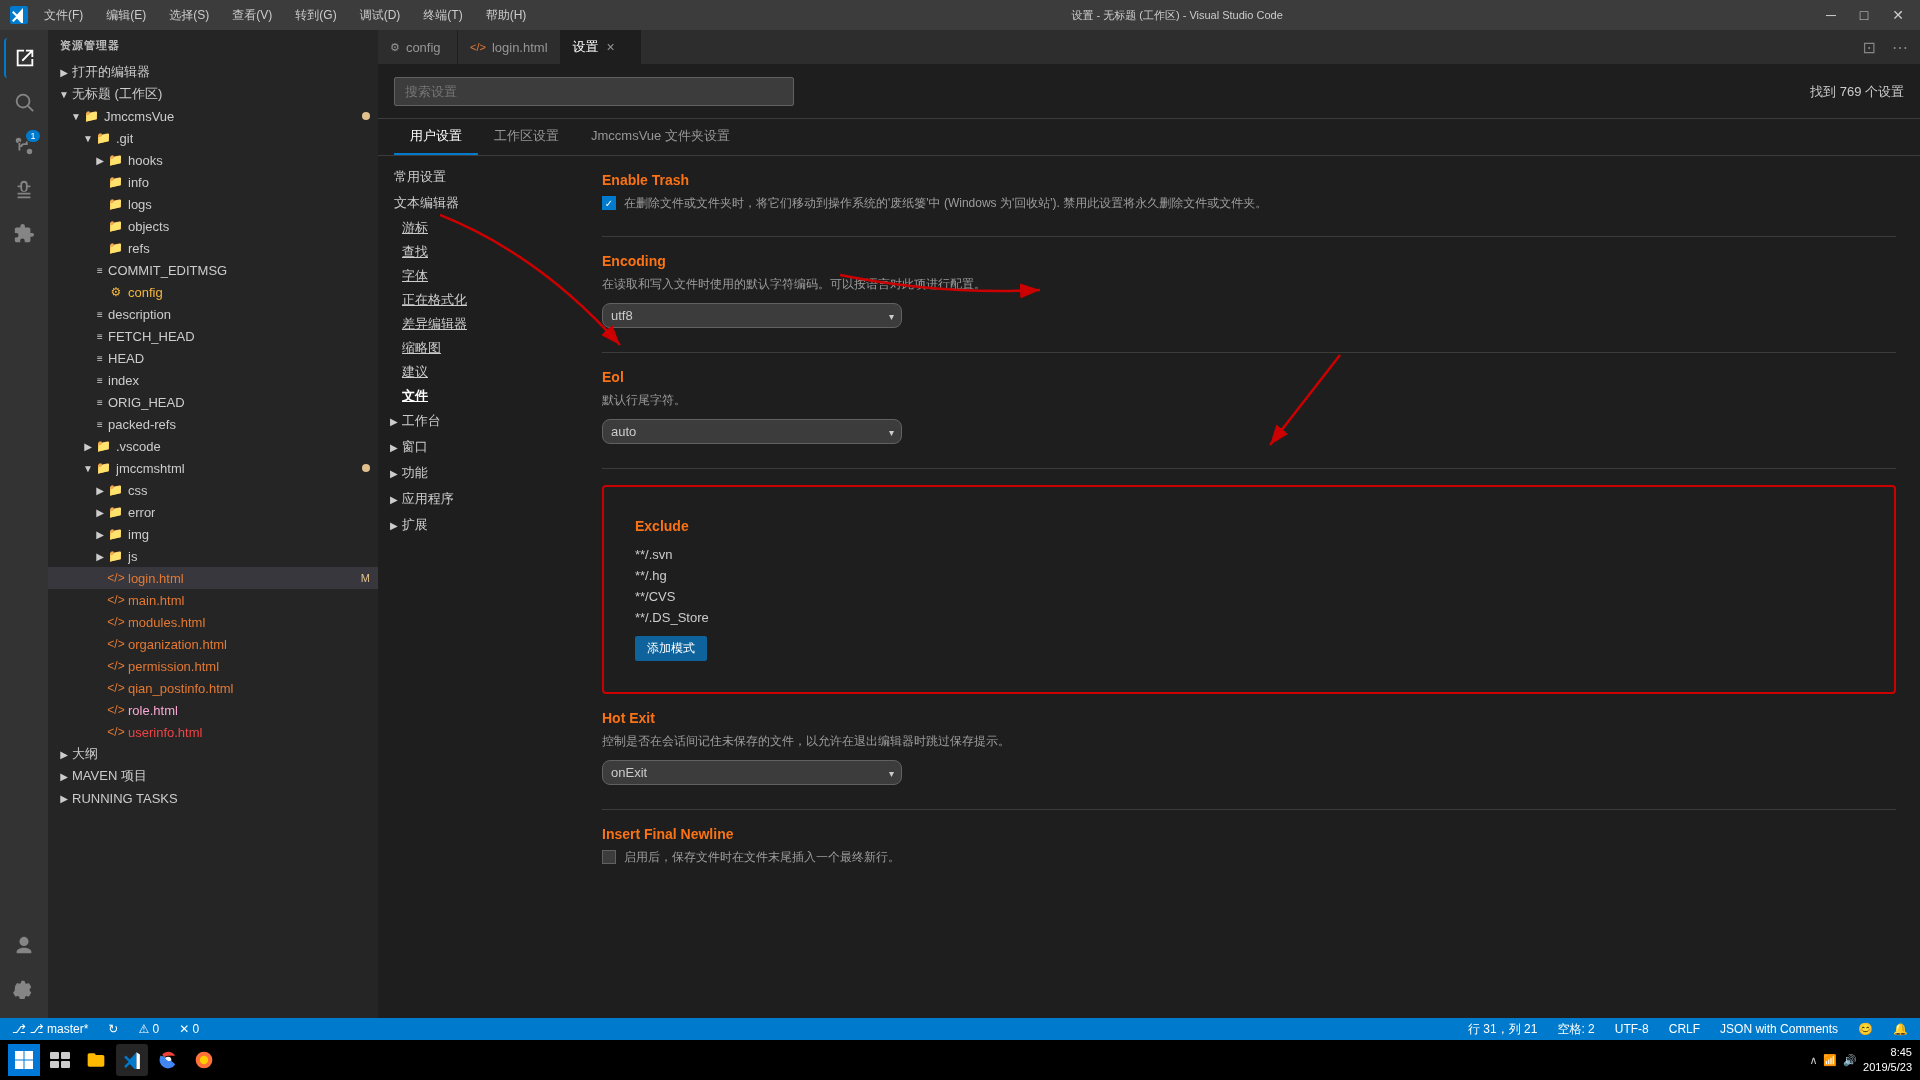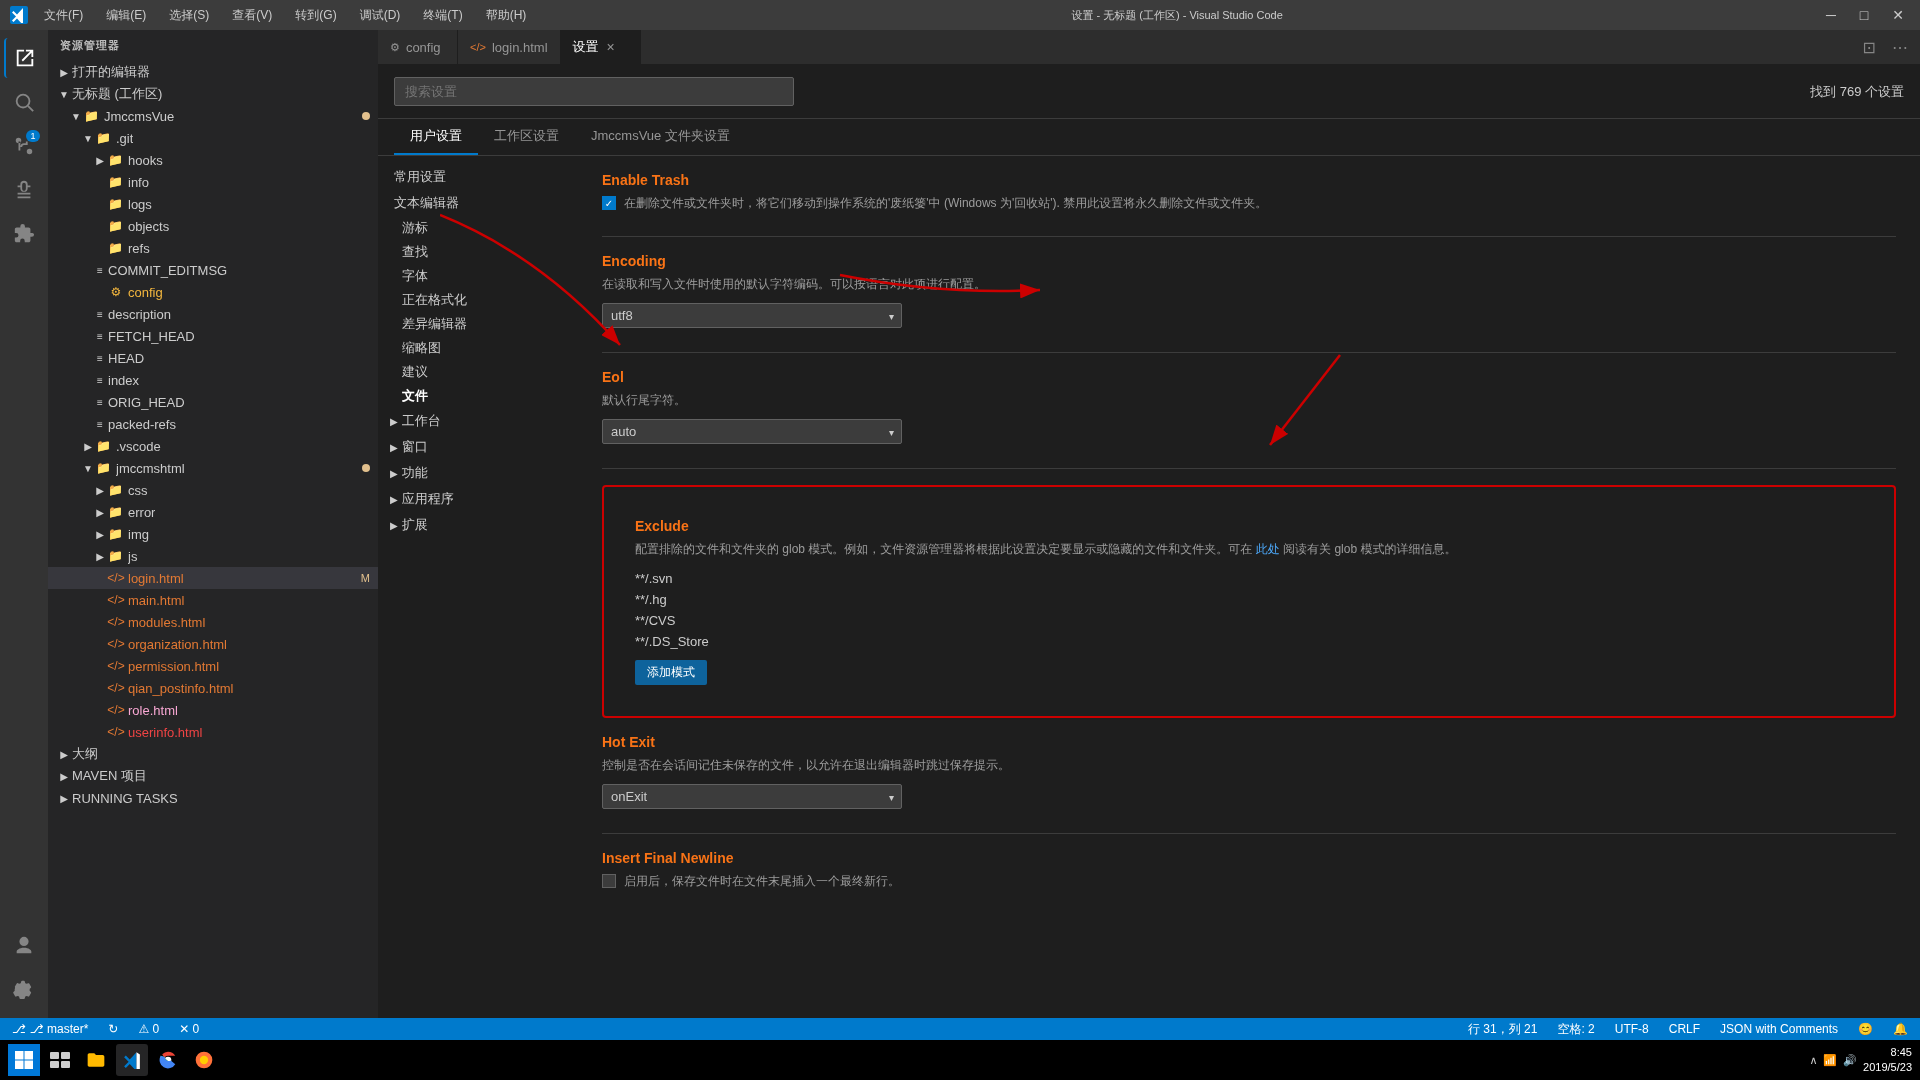--- a/index.html
+++ b/index.html
@@ -65,37 +65,37 @@
     .settings-tabs { display: flex; border-bottom: 1px solid #3c3c3c; padding: 0 16px; background: #1e1e1e; }
     .settings-tab { padding: 8px 16px; cursor: pointer; color: #969696; font-size: 13px; border-bottom: 2px solid transparent; }
     .settings-tab.active { color: #ffffff; border-bottom: 2px solid #007acc; }
 
     .settings-body { display: flex; overflow: hidden; flex: 1; }
 
     .settings-nav { width: 200px; flex-shrink: 0; padding: 8px 0; overflow-y: auto; }
     .settings-nav::-webkit-scrollbar { width: 4px; }
     .settings-nav::-webkit-scrollbar-thumb { background: #424242; }
     .nav-item { padding: 4px 16px; cursor: pointer; color: #cccccc; font-size: 13px; white-space: nowrap; }
-    .nav-group-item { padding: 3px 8px 3px 24px; cursor: pointer; color: #cccccc; font-size: 13px; }
+    .nav-group-item { padding: 3px 8px 3px 24px; cursor: pointer; color: #cccccc; font-size: 13px; text-decoration: underline; }
     .nav-expand { display: flex; align-items: center; gap: 4px; padding: 4px 12px; cursor: pointer; color: #cccccc; font-size: 13px; }
     .nav-expand-arrow { font-size: 10px; }
 
     .settings-content { flex: 1; padding: 16px 24px; overflow-y: auto; }
     .settings-content::-webkit-scrollbar { width: 8px; }
     .settings-content::-webkit-scrollbar-thumb { background: #424242; }
 
     .setting-section { margin-bottom: 24px; }
     .setting-title { font-size: 14px; font-weight: 600; color: #f97316; margin-bottom: 6px; }
     .setting-desc { font-size: 12px; color: #9d9d9d; margin-bottom: 10px; line-height: 1.5; }
     .setting-desc a { color: #4daafc; text-decoration: none; }
     .setting-checkbox { display: flex; align-items: flex-start; gap: 8px; margin-bottom: 8px; }
     .checkbox { width: 14px; height: 14px; border: 1px solid #616161; background: #3c3c3c; display: flex; align-items: center; justify-content: center; flex-shrink: 0; cursor: pointer; margin-top: 2px; }
     .checkbox.checked { background: #007acc; border-color: #007acc; color: white; font-size: 10px; }
     .setting-select-wrapper { position: relative; display: inline-block; }
-    .setting-select { background: #3c3c3c; border: 1px solid #616161; color: #cccccc; padding: 4px 28px 4px 8px; font-size: 13px; border-radius: 2px; appearance: none; cursor: pointer; min-width: 300px; outline: none; }
+    .setting-select { background: #3c3c3c; border: 1px solid #616161; color: #cccccc; padding: 4px 28px 4px 8px; font-size: 13px; border-radius: 8px; appearance: none; cursor: pointer; min-width: 300px; outline: none; }
     .select-arrow { position: absolute; right: 8px; top: 50%; transform: translateY(-50%); color: #cccccc; font-size: 10px; pointer-events: none; }
     .separator { border: none; border-top: 1px solid #3c3c3c; margin: 16px 0; }
 
     
     .exclude-box { border: 2px solid #cc0000; border-radius: 4px; padding: 31px; margin-bottom: 16px; background: #1e1e1e; position: relative; }
     .exclude-pattern { color: #cccccc; font-size: 13px; padding: 3px 0; }
     .add-pattern-btn { background: #0e639c; color: #ffffff; border: none; padding: 4px 12px; font-size: 12px; cursor: pointer; border-radius: 2px; margin-top: 8px; }
 
     
     .status-bar { height: 22px; background: #007acc; display: flex; align-items: center; justify-content: space-between; padding: 0 8px; flex-shrink: 0; }
@@ -478,25 +478,20 @@
                 <option>auto</option>
               </select>
               <span class="select-arrow">▾</span>
             </div>
           </div>
 
           <hr class="separator">
 
           <div class="exclude-box">
             <div class="setting-title">Exclude</div>
-            <div class="setting-desc">
-              <span>配置排除的文件和文件夹的 glob 模式。例如，文件资源管理器将根据此设置决定要显示或隐藏的文件和文件夹。可在</span>
-              <a>此处</a>
-              <span>阅读有关 glob 模式的详细信息。</span>
-            </div>
             <div style="margin-top:10px">
               <div class="exclude-pattern">**/.svn</div>
               <div class="exclude-pattern">**/.hg</div>
               <div class="exclude-pattern">**/CVS</div>
               <div class="exclude-pattern">**/.DS_Store</div>
             </div>
             <button class="add-pattern-btn">添加模式</button>
           </div>
 
           <div class="setting-section">

